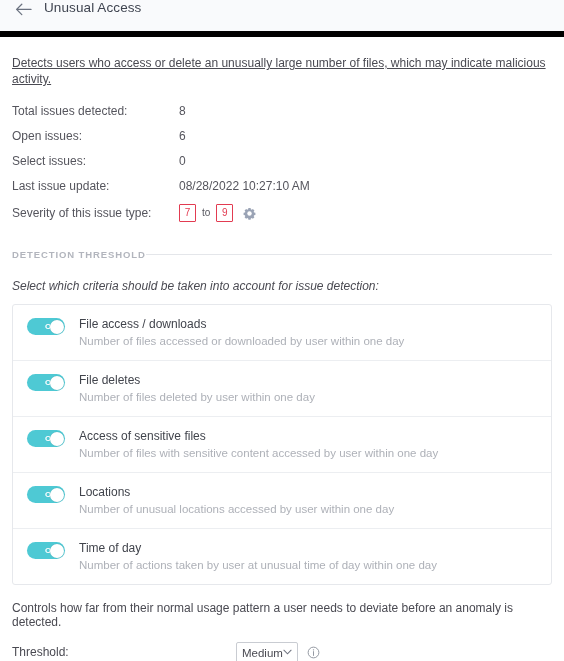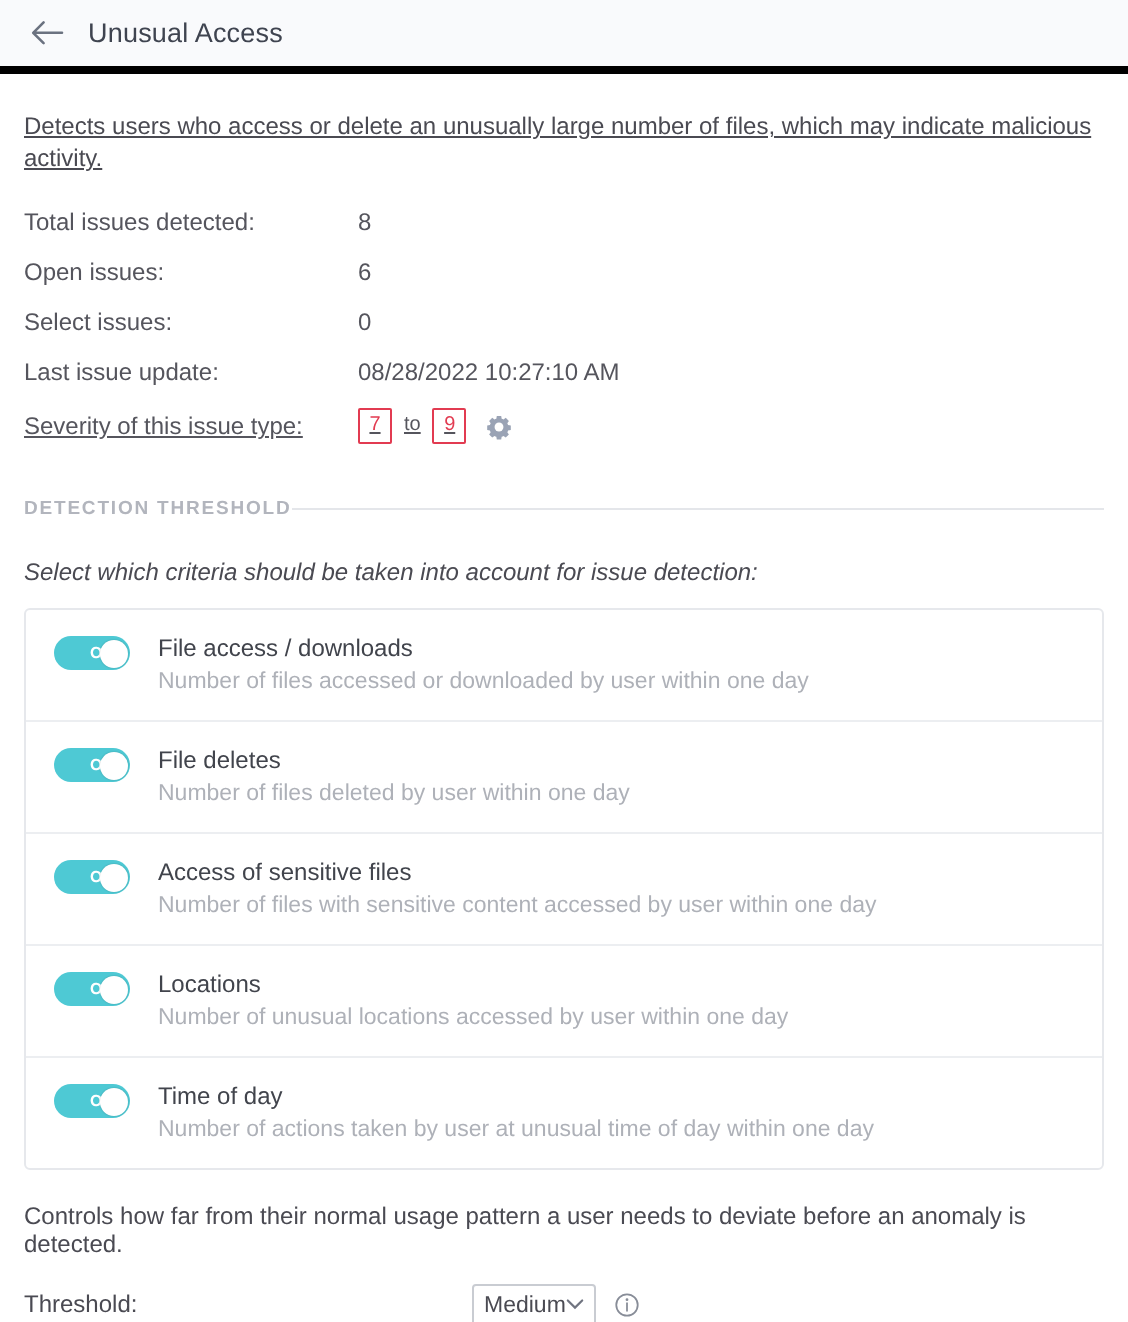--- a/index.html
+++ b/index.html
@@ -13,23 +13,22 @@
     font-family: "Liberation Sans", sans-serif;
     font-size: 12px;
     color: #4a4a52;
     overflow: hidden;
   }
 
   
   .header {
     height: 37px;
     background: #f9fafc;
-    border-bottom: 4px solid #000000;
-    display: flex;
-    align-items: center;
+    border-bottom: 6px solid #000000;
+    display: flex;
     padding-left: 14px;
     box-sizing: border-box;
   }
   .back-arrow {
     width: 18px;
     height: 18px;
     display: flex;
     align-items: center;
     justify-content: center;
     cursor: pointer;
@@ -65,21 +64,20 @@
     padding: 0 0 11px 0;
     vertical-align: middle;
     line-height: 14px;
   }
   .stats td.label {
     width: 161px;
     padding-right: 6px;
   }
   .stats tr:last-child td {
     padding-bottom: 0;
-    text-decoration: underline;
   }
   .sev-row {
     display: flex;
     align-items: center;
     gap: 6px;
   }
   .sev-badge {
     border: 1px solid #e23b51;
     color: #e23b51;
     font-size: 10px;

